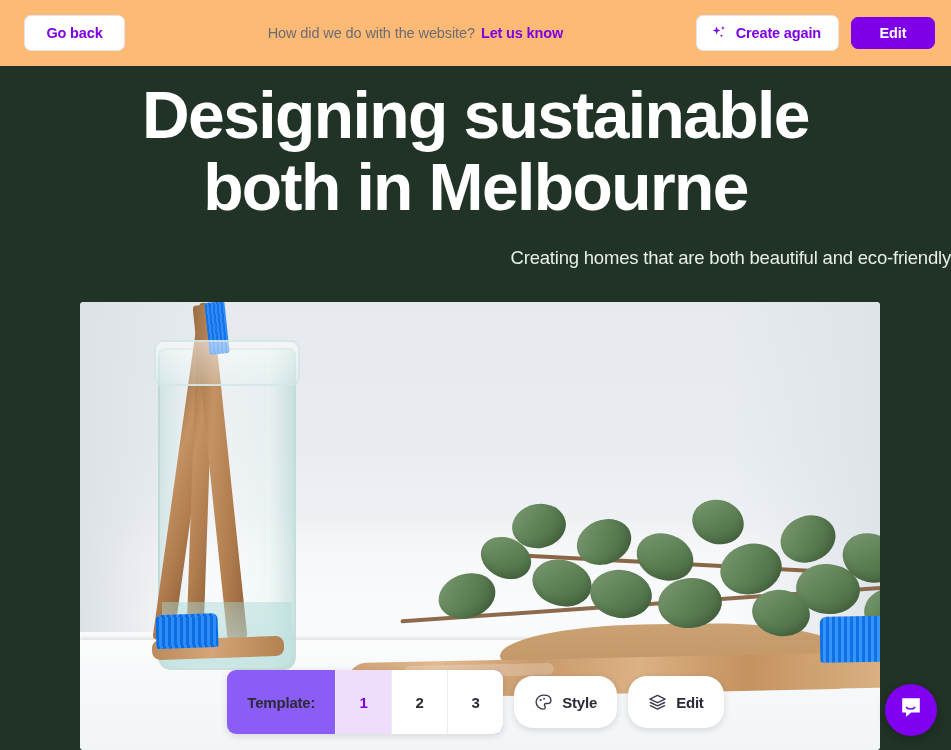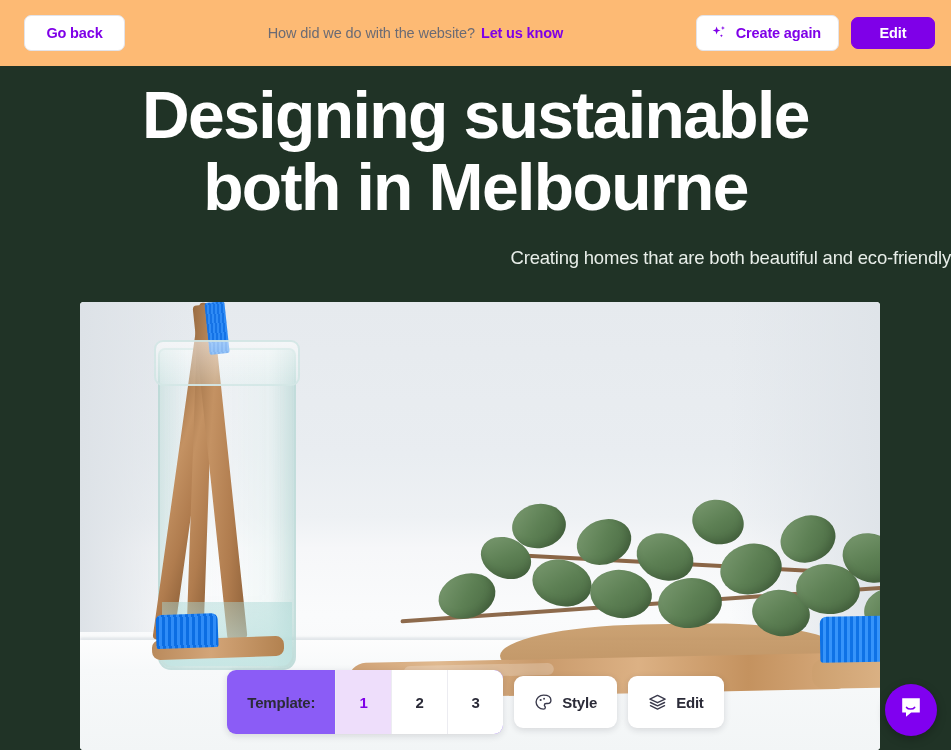--- a/index.html
+++ b/index.html
@@ -410,21 +410,21 @@
     color: #7F00E8;
   }
 
   .tool-btn {
     display: flex;
     align-items: center;
     justify-content: center;
     gap: 9px;
     background: #ffffff;
     border: none;
-    border-radius: 9px;
+    border-radius: 19px;
     box-shadow: 0 2px 7px rgba(30,30,40,0.14);
     height: 52px;
     padding: 0 20px;
     font-size: 15px;
     font-weight: bold;
     color: #2b2b38;
     letter-spacing: -0.2px;
     cursor: pointer;
     font-family: "Liberation Sans", sans-serif;
   }

